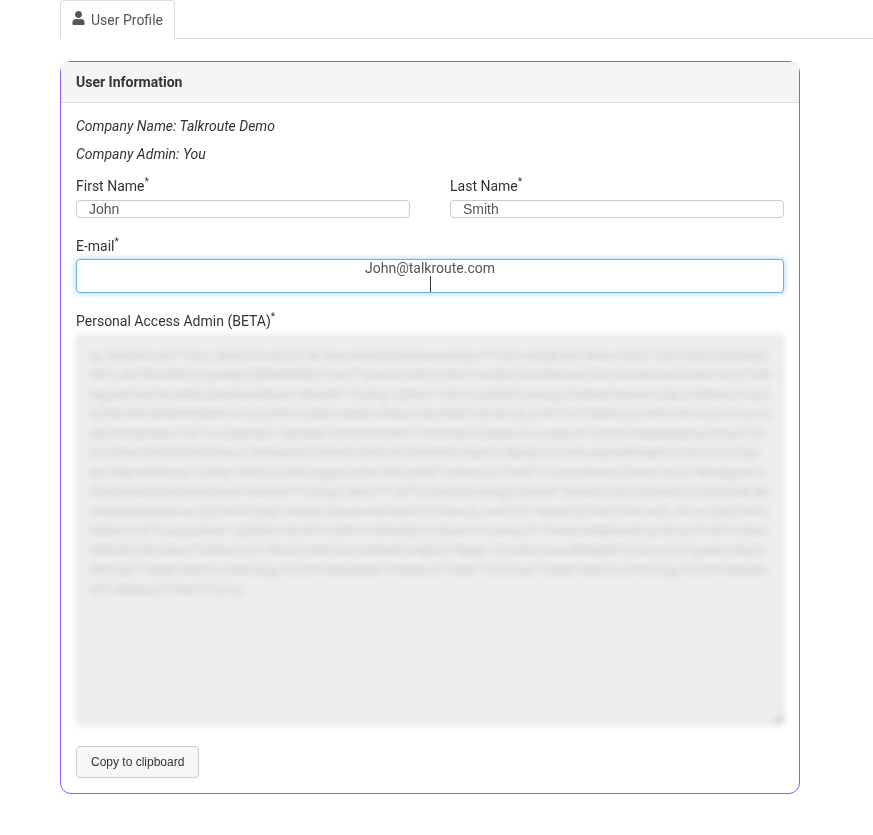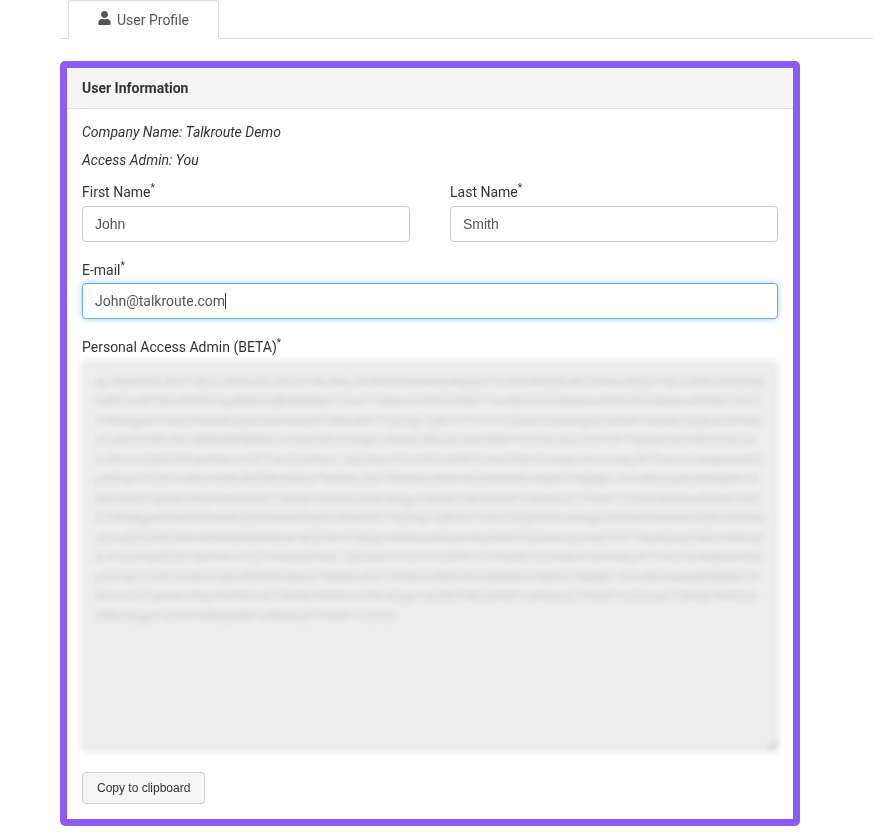--- a/index.html
+++ b/index.html
@@ -18,33 +18,32 @@
       width: 873px;
     }
     .tabs {
       display: flex;
       border-bottom: 1px solid #ddd;
     }
     .tab {
       border: 1px solid #ddd;
       border-bottom: 1px solid #fff;
       border-radius: 4px 4px 0 0;
-      padding: 10px 29px;
+      padding: 10px 11px;
       background: #fff;
       margin-bottom: -1px;
       display: flex;
       align-items: center;
       gap: 6px;
       cursor: pointer;
       color: #555;
-      margin-left: 8px;
     }
     .panel {
-      border: 7px solid #8b5cf6;
-      border-radius: 5px;
+      border: 1px solid #8b5cf6;
+      border-radius: 11px;
       margin-top: 22px;
       width: 740px;
     }
     .panel-header {
       background: #f5f5f5;
       border-bottom: 1px solid #ddd;
       padding: 12px 15px;
       font-weight: 700;
       color: #333;
       border-radius: 4px 4px 0 0;
@@ -75,21 +74,21 @@
       margin-bottom: 6px;
       color: #333;
     }
     .required {
       font-size: 10px;
       vertical-align: super;
     }
     .input {
       border: 1px solid #ccc;
       border-radius: 4px;
-      padding: 9px 12px;
+      padding: 0 12px;
       font-size: 14px;
       color: #555;
       width: 100%;
       background: #fff;
       outline: none;
     }
     .input.focused {
       border-color: #66afe9;
       box-shadow: 0 0 6px rgba(102,175,233,.6);
     }
@@ -135,20 +134,21 @@
       display: inline-block;
       width: 1px;
       height: 16px;
       background: #333;
       vertical-align: middle;
       margin-left: 0;
     }
     .email-wrap {
       display: flex;
       align-items: center;
+      flex-direction: column;
     }
   </style>
 </head>
 <body>
 
 <div class="container">
   <div class="tabs">
     <div class="tab">
       <span class="user-icon">
         <svg viewBox="0 0 448 512">
@@ -159,21 +159,21 @@
     </div>
   </div>
 
   <div class="panel">
     <div class="panel-header">User Information</div>
     <div class="panel-body">
       <div class="info-line">
         <span>Company Name: </span><span>Talkroute Demo</span>
       </div>
       <div class="info-line">
-        <span>Access Admin: </span><span>You</span>
+        <span>Company Admin: </span><span>You</span>
       </div>
 
       <div class="form-row">
         <div class="form-group">
           <div class="label">
             <span>First Name</span><span class="required">*</span>
           </div>
           <input class="input" type="text" value="John" style="">
         </div>
         <div class="form-group">

